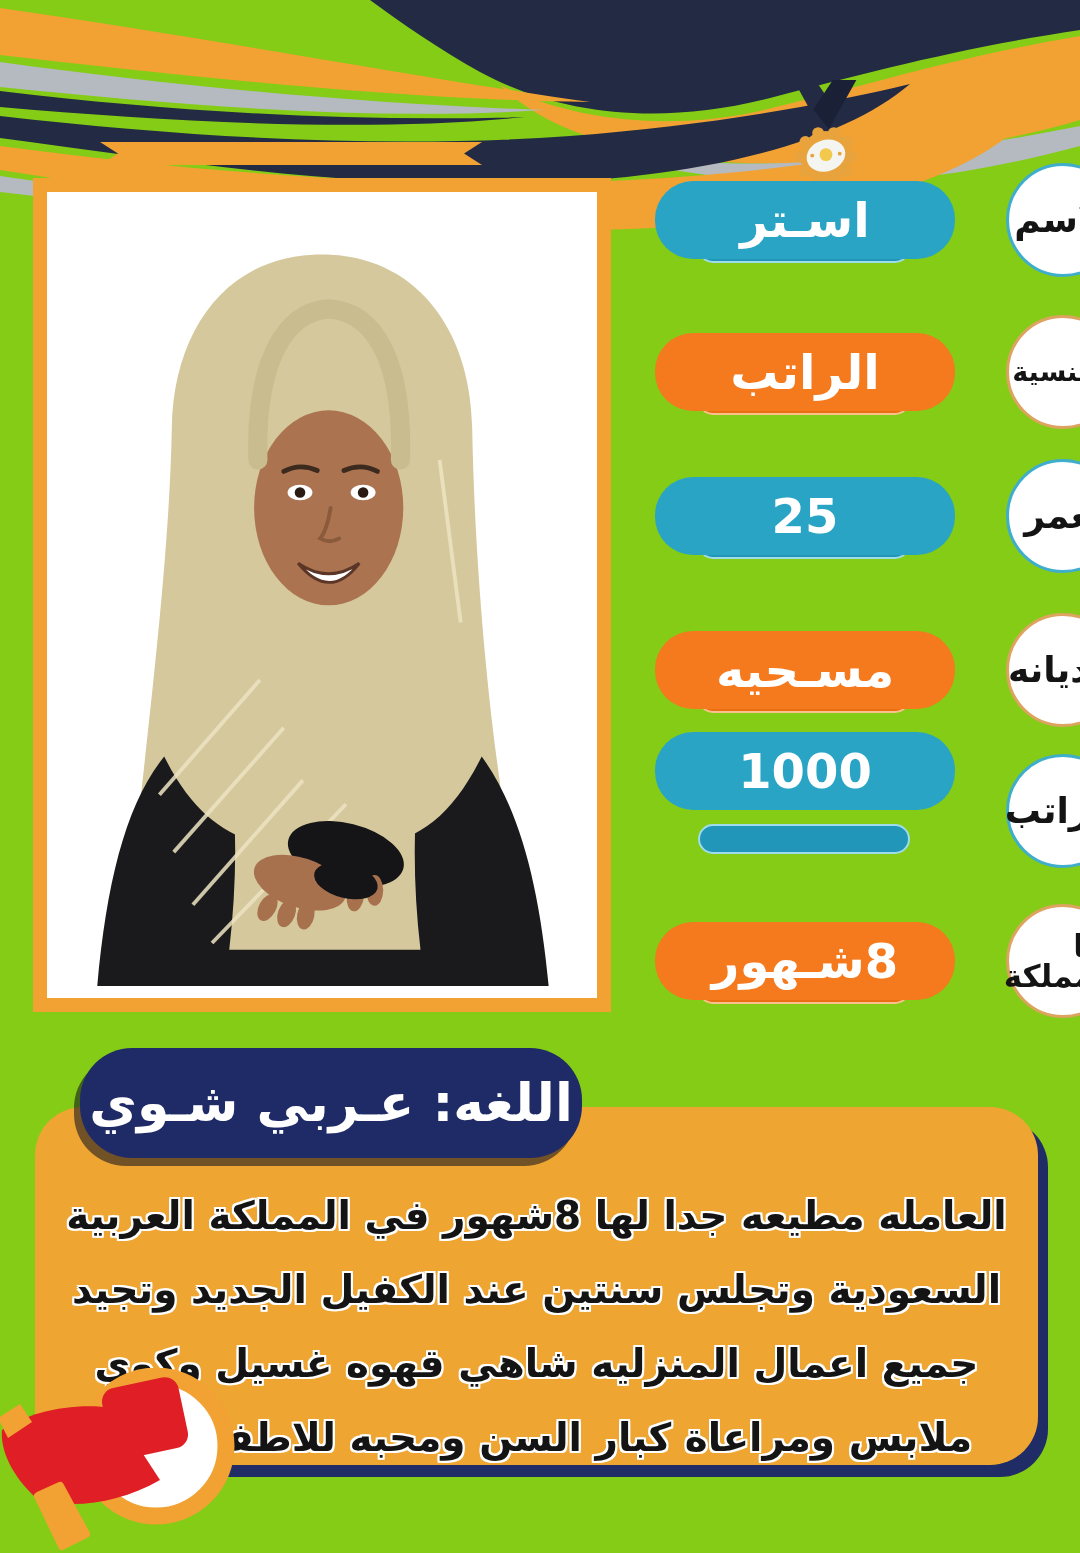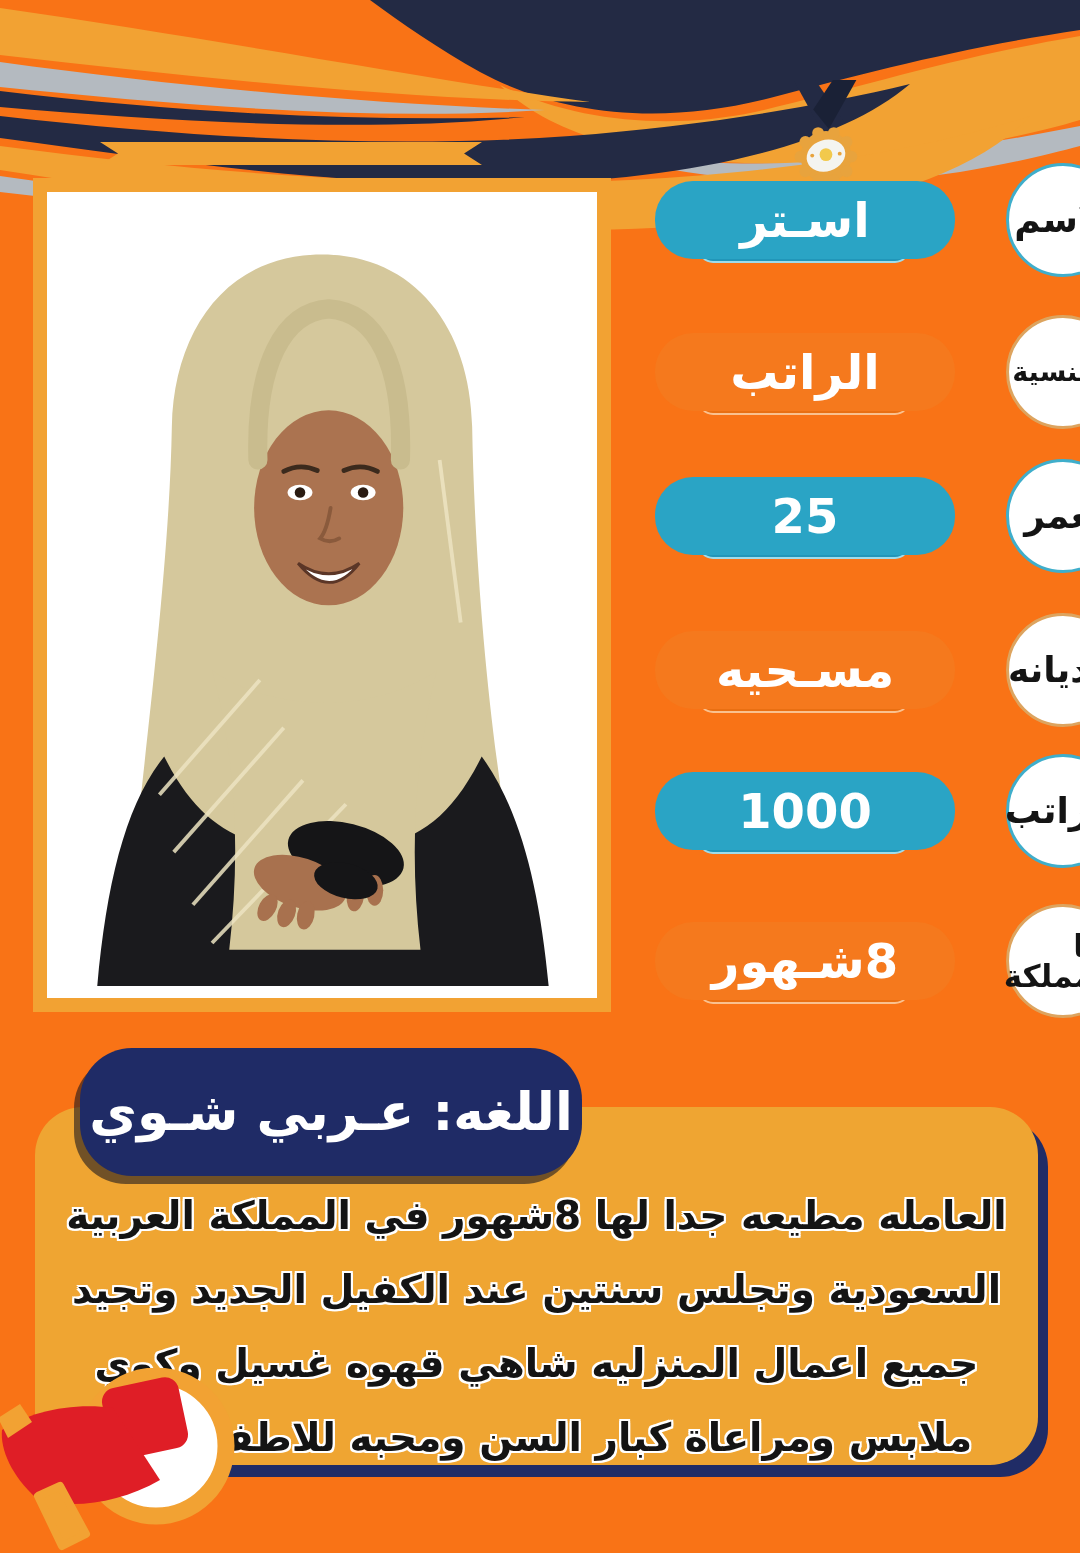--- a/index.html
+++ b/index.html
@@ -1,17 +1,17 @@
 <!DOCTYPE html>
 <html lang="ar" dir="rtl"><head>
 <meta charset="utf-8">
 <style>
   html,body{margin:0;padding:0;background:#e8e8e8;}
   .page{
-    position:relative;width:1080px;height:1553px;background:#f97316;
+    position:relative;width:1080px;height:1553px;background:#84cc16;
     overflow:hidden;font-family:"DejaVu Sans",sans-serif;margin:0 auto;
   }
   
   .top-wave{position:absolute;top:0;left:0;width:1080px;height:300px;z-index:1;}
   
   .medal{position:absolute;left:770px;top:80px;width:108px;height:108px;z-index:2;}
   
   .banner-ribbon{
     position:absolute;left:100px;top:142px;width:382px;height:23px;z-index:2;
     background:#F2A233;
@@ -44,21 +44,21 @@
   .circle .lbl2{font-size:31px;line-height:30px;}
   .circle .lbl.small{font-size:27px;line-height:30px;}
   .teal  .pill{background:#2AA4C5;}
   .teal  .tab{background:#2196B9;border-color:#9FDCEB;}
   .teal  .circle{border-color:#3FAECB;}
   .orange .pill{background:#F5791D;}
   .orange .tab{background:#E96F12;border-color:#FAC18F;}
   .orange .circle{border-color:#DDA45F;}
   
   .lang-ribbon{
-    position:absolute;left:80px;top:1048px;width:502px;height:128px;z-index:5;
+    position:absolute;left:80px;top:1048px;width:502px;height:110px;z-index:5;
     background:#1F2B66;border-radius:52px;
     box-shadow:-6px 8px 0 rgba(10,12,30,0.55);
     display:flex;align-items:center;justify-content:center;
     color:#ffffff;font-weight:bold;font-size:52px;direction:rtl;
   }
   
   .desc-box{
     position:absolute;left:35px;top:1107px;width:1003px;height:358px;z-index:3;
     background:#EFA532;border-radius:48px;
     box-shadow:10px 12px 0 #202C66;
@@ -197,21 +197,21 @@
       <div class="pill" style="top:631px">
         <span>مسـحيه</span>
       </div>
       <div class="circle" style="top:613px">
         <span class="lbl">الديانه</span>
       </div>
     </div>
 
     <div class="row teal">
       <div class="tab" style="top:824px"></div>
-      <div class="pill" style="top:772px">
+      <div class="pill" style="top:732px">
         <span>1000</span>
       </div>
       <div class="circle" style="top:754px">
         <span class="lbl">الراتب</span>
       </div>
     </div>
 
     <div class="row orange">
       <div class="tab" style="top:974px"></div>
       <div class="pill" style="top:922px">

